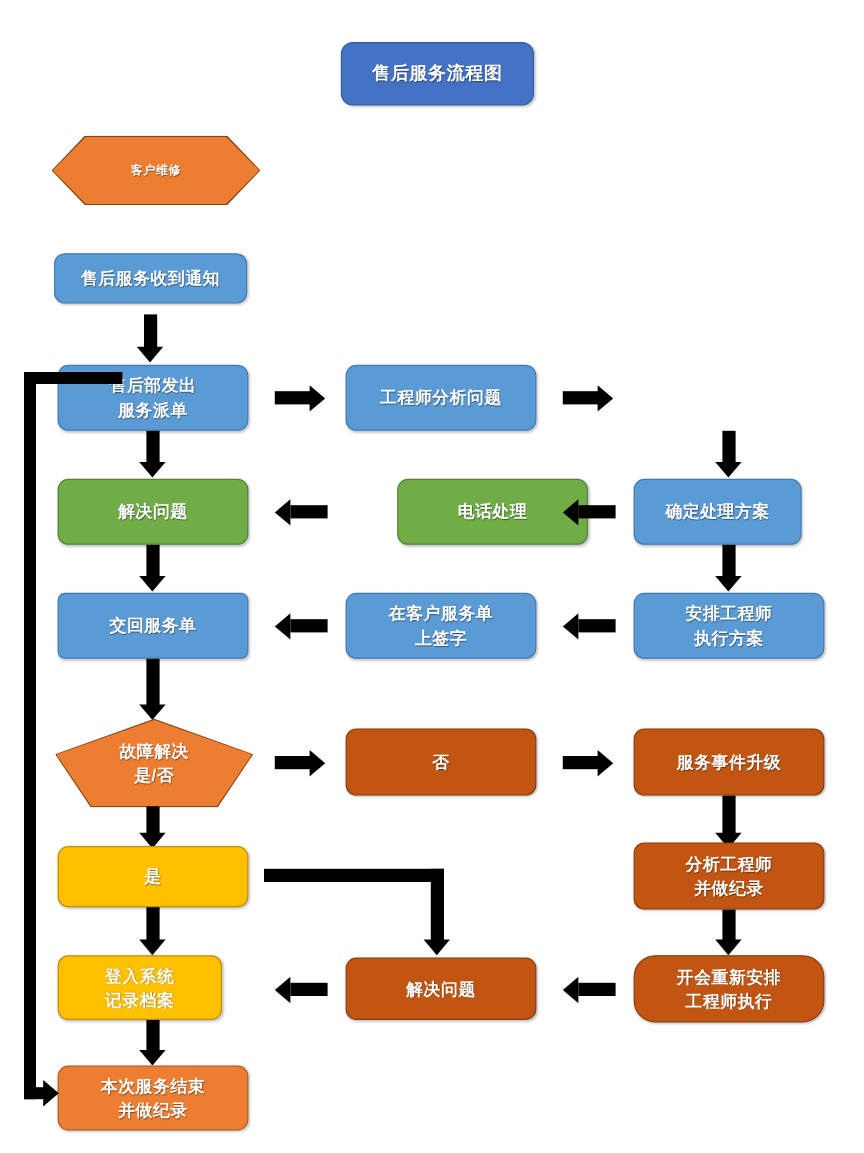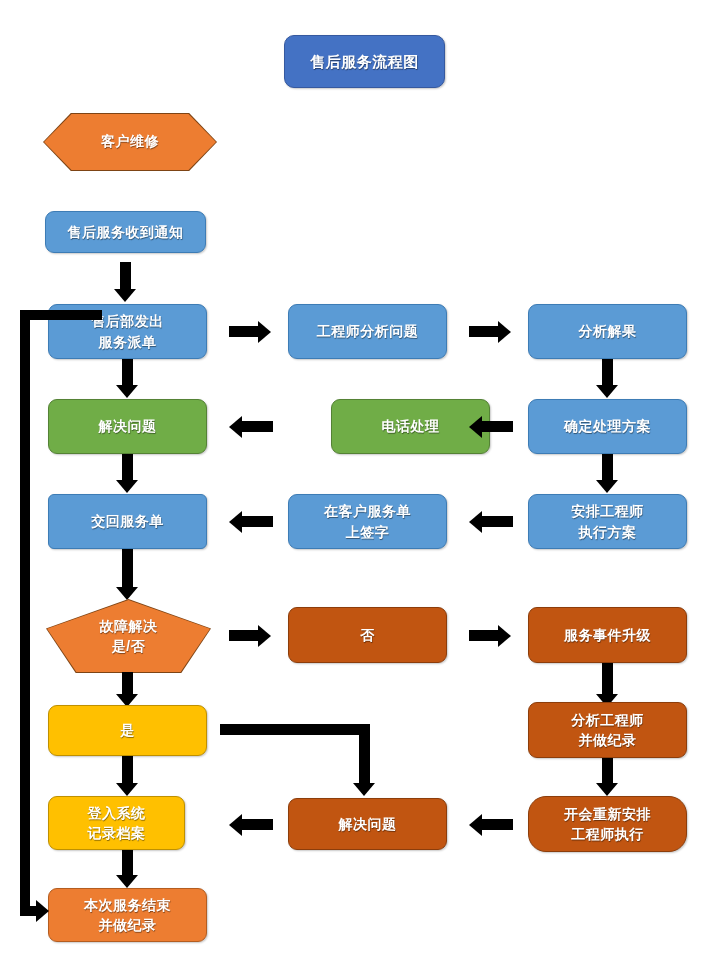--- a/index.html
+++ b/index.html
@@ -54,21 +54,21 @@
 
   
   .hex {
     position: absolute;
     box-sizing: border-box;
     display: flex;
     align-items: center;
     justify-content: center;
     color: #fff;
     font-weight: bold;
-    font-size: 14px;
+    font-size: 10px;
     letter-spacing: 0.5px;
     text-shadow: 0.5px 0.5px 0.8px rgba(0,0,0,0.45);
     background: #ED7D31;
     -webkit-clip-path: polygon(16% 0%, 84% 0%, 100% 50%, 84% 100%, 16% 100%, 0% 50%);
     clip-path: polygon(16% 0%, 84% 0%, 100% 50%, 84% 100%, 16% 100%, 0% 50%);
     user-select: none;
   }
   .hex-outline {
     position: absolute;
     background: #7d4415;
@@ -159,21 +159,20 @@
   <div class="conn">
     <div class="v-shaft" style="left:120px; top:262px; height:32px;"></div>
     <div class="v-head" style="left:114px; top:289px;"></div>
   </div>
 
   <div class="node c-blue" style="left:48px; top:304px; width:159px; height:55px;">售后部发出
 服务派单</div>
 
   <div class="node c-blue" style="left:288px; top:304px; width:159px; height:55px;">工程师分析问题</div>
 
-  <div class="node c-blue" style="left:528px; top:304px; width:159px; height:55px;">分析解果</div>
 
   <div class="conn">
     <div class="h-shaft" style="left:229px; top:326px; width:31px;"></div>
     <div class="h-head-r" style="left:258px; top:321px;"></div>
   </div>
   <div class="conn">
     <div class="h-shaft" style="left:469px; top:326px; width:31px;"></div>
     <div class="h-head-r" style="left:498px; top:321px;"></div>
   </div>
 
@@ -184,21 +183,21 @@
 
   <div class="conn">
     <div class="v-shaft" style="left:602px; top:359px; height:30px;"></div>
     <div class="v-head" style="left:596px; top:385px;"></div>
   </div>
 
   <div class="node c-green" style="left:48px; top:399px; width:159px; height:55px;">解决问题</div>
 
   <div class="node c-green" style="left:288px; top:399px; width:159px; height:55px;margin-left:43px;">电话处理</div>
 
-  <div class="node c-blue" style="left:528px; top:399px; width:159px; height:55px;">确定处理方案</div>
+  <div class="node c-blue" style="left:528px; top:399px; width:140px; height:55px;">确定处理方案</div>
 
   <div class="conn">
     <div class="h-shaft" style="left:242px; top:421px; width:31px;"></div>
     <div class="h-head-l" style="left:229px; top:416px;"></div>
   </div>
   <div class="conn">
     <div class="h-shaft" style="left:482px; top:421px; width:31px;"></div>
     <div class="h-head-l" style="left:469px; top:416px;"></div>
   </div>
 

